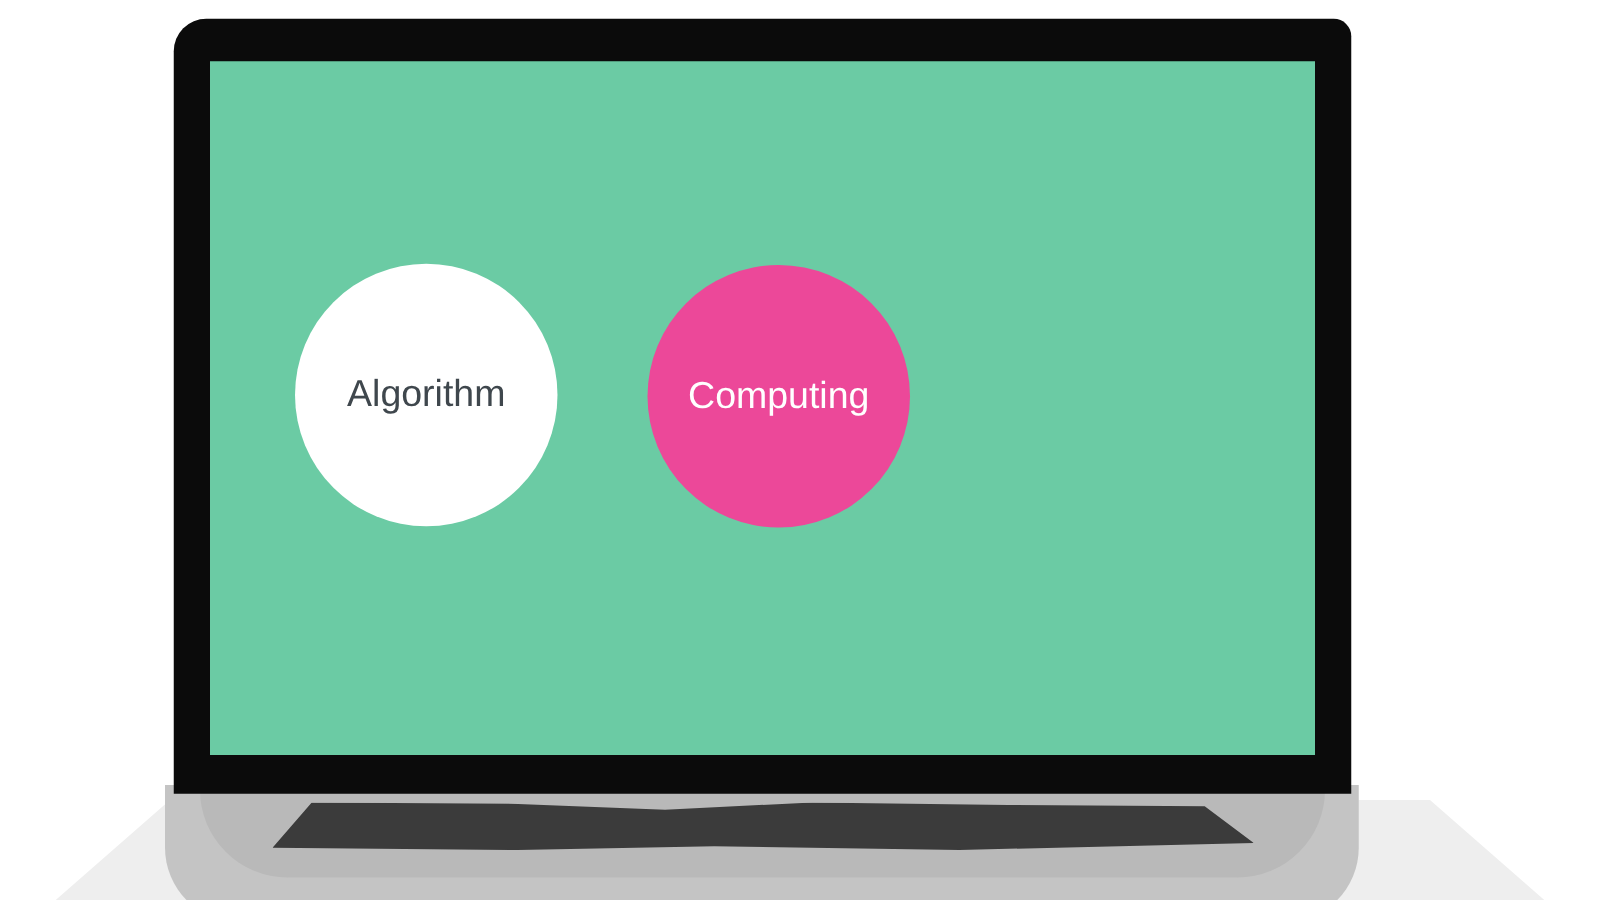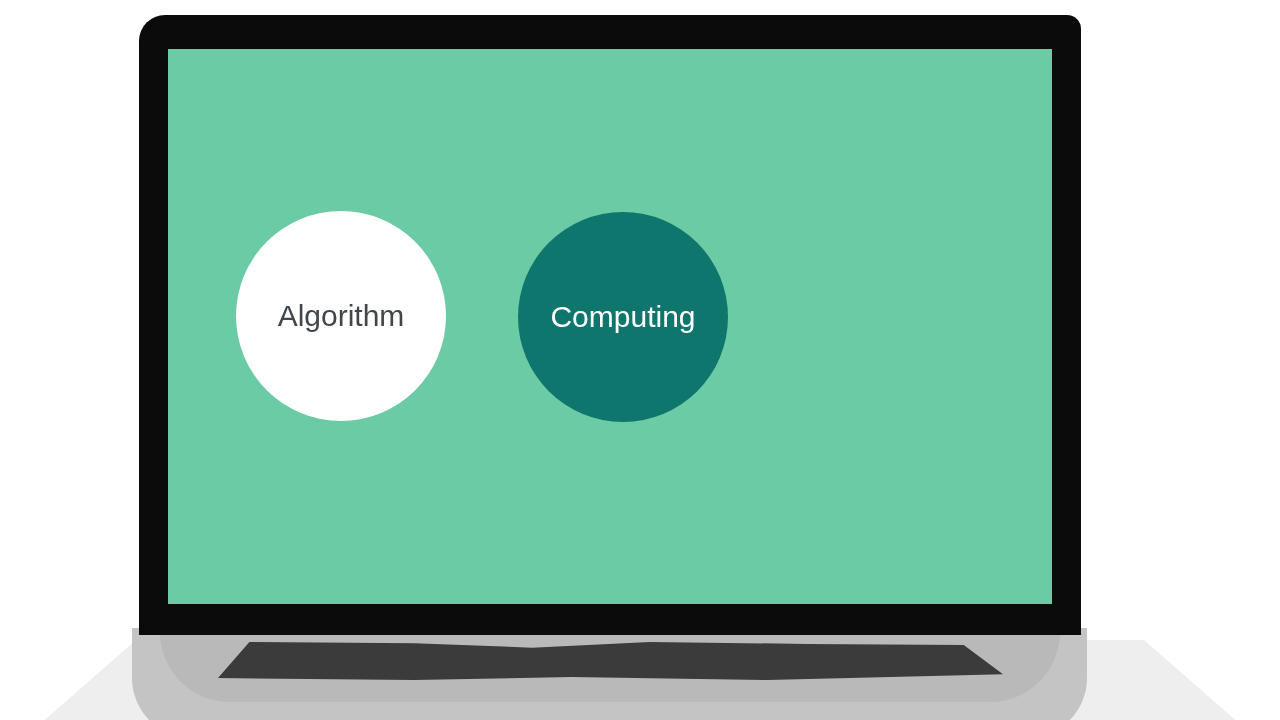--- a/index.html
+++ b/index.html
@@ -6,21 +6,21 @@
   body { width:1280px; height:720px; background:#ffffff; position:relative; overflow:hidden; font-family:"Liberation Sans", sans-serif; }
   .base-shadow { position:absolute; left:40px; top:640px; width:1200px; height:120px; background:#eeeeee; clip-path: polygon(8% 0, 92% 0, 100% 70%, 0 70%); }
   .base { position:absolute; left:132px; top:628px; width:955px; height:110px; background:#c4c4c4; border-radius:0 0 60px 60px; }
   .base-inner { position:absolute; left:160px; top:632px; width:900px; height:70px; background:#b9b9b9; border-radius:0 0 80px 80px; }
   .keyboard { position:absolute; left:218px; top:642px; width:785px; height:38px; background:#3b3b3b;
     clip-path: polygon(4% 0, 25% 3%, 40% 15%, 55% 0, 75% 5%, 95% 8%, 100% 85%, 70% 100%, 45% 92%, 25% 100%, 0 95%); }
   .bezel { position:absolute; left:139px; top:15px; width:942px; height:620px; background:#0b0b0b; border-radius:26px 14px 0 0; }
   .screen { position:absolute; left:168px; top:49px; width:884px; height:555px; background:#6bcba4; }
   .circle { position:absolute; width:210px; height:210px; border-radius:50%; display:flex; align-items:center; justify-content:center; font-size:30px; }
   .c-white { background:#ffffff; color:#3f474d; }
-  .c-orange { background:#0f766e; color:#ffffff; }
+  .c-orange { background:#ec4899; color:#ffffff; }
 </style>
 </head>
 <body>
 
 <div class="base-shadow"></div>
 <div class="base"></div>
 <div class="base-inner"></div>
 <div class="keyboard"></div>
 <div class="bezel"></div>
 <div class="screen">

